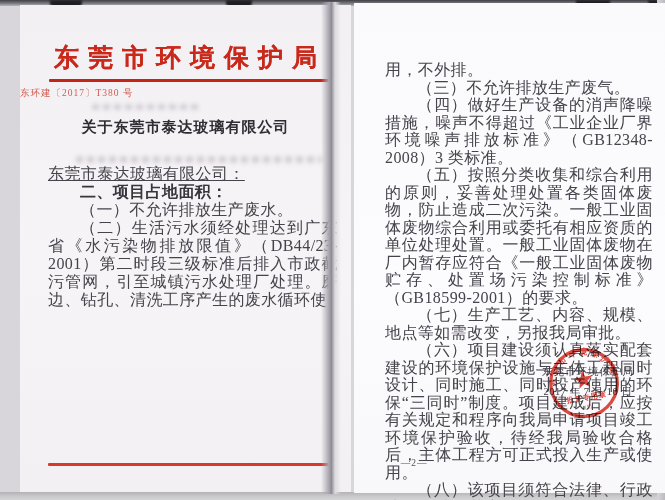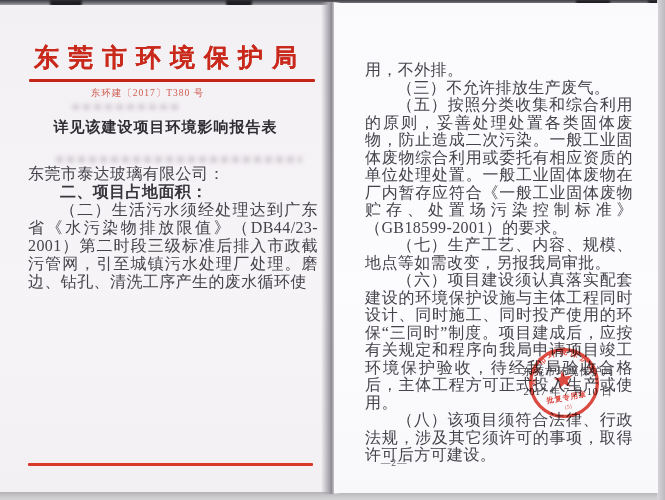--- a/index.html
+++ b/index.html
@@ -16,46 +16,46 @@
   .blob-b{left:226px;width:26px;}
   .blob-c{left:576px;width:34px;height:8px;}
   .blob-d{left:648px;width:17px;height:5px;}
   .edge-bottom{position:absolute;left:0;bottom:0;width:665px;height:8px;
     background:linear-gradient(180deg,#b4b2b6 0%,#cbcacd 60%,#d3d2d5 100%);}
   .edge-right{position:absolute;right:0;top:0;width:8px;height:500px;
     background:linear-gradient(90deg,#d9d7db 0%,#bcbabf 100%);}
   .fold{position:absolute;left:321px;top:2px;width:20px;height:492px;
     background:linear-gradient(90deg,rgba(190,186,194,0) 0%,#aaa6af 40%,#8e8b94 52%,#dcdade 70%,rgba(251,250,252,0) 100%);}
   
-  .page{position:absolute;}
+  .page{position:absolute;margin-left:20px;}
   .page-left{left:0;top:5px;width:331px;height:487px;
     background:linear-gradient(180deg,#f3f0f4 0%,#f7f4f7 55%,#f2f0f3 100%);}
   .page-right{left:334px;top:3px;width:324px;height:490px;
     background:linear-gradient(180deg,#faf9fb 0%,#fcfbfd 60%,#f8f7f9 100%);}
   
   .bureau{position:absolute;left:0;top:36px;width:100%;text-align:center;
     color:#c9291b;font-size:25px;font-weight:bold;letter-spacing:9px;padding-left:9px;box-sizing:border-box;
     text-shadow:0 0 .5px #c9291b;}
   .red-rule{position:absolute;left:29px;top:74px;width:286px;height:3px;background:#c52517;border-radius:1px;}
   .doc-no{position:absolute;left:0;top:82px;width:100%;box-sizing:border-box;padding-right:36px;
-    text-align:center;color:#d05a4e;font-size:9.5px;letter-spacing:1px;filter:blur(.3px);}
+    text-align:left;color:#d05a4e;font-size:9.5px;letter-spacing:1px;filter:blur(.3px);}
   .ghost{position:absolute;border-radius:2px;filter:blur(2px);opacity:.45;
     background:repeating-linear-gradient(90deg,#aaa4ae 0 7px,rgba(255,255,255,0) 7px 11px);}
   .ghost-1{left:72px;top:99px;width:110px;height:6px;}
   .ghost-2{left:56px;top:151px;width:246px;height:7px;}
   .doc-title{position:absolute;left:0;top:111px;width:100%;text-align:center;
     color:#2f2d33;font-weight:bold;font-size:15px;line-height:22px;letter-spacing:1px;}
   
   .body-text{position:absolute;color:#45434b;font-size:16px;text-align:justify;letter-spacing:.4px;}
   .body-left{left:28px;top:160px;width:290px;line-height:18px;}
   .body-right{left:31px;top:58px;width:268px;line-height:17.5px;}
   .para{margin:0;}
   .para.indent{text-indent:2em;}
   .para.plain{text-indent:0;}
-  .para.salutation{text-indent:0;}
+  .para.salutation{text-indent:0;text-decoration:underline;}
   .b{font-weight:bold;color:#38363d;}
   .blur{filter:blur(1.1px);opacity:.8;}
   .footer-rule{position:absolute;left:28px;top:458px;width:285px;height:2.5px;background:#d8382a;border-radius:1px;}
   
   .signature{position:absolute;left:151px;top:362px;width:166px;text-align:center;color:#3c3a40;}
   .sig-agency{font-size:10.5px;letter-spacing:1px;filter:blur(.35px);}
   .sig-date{font-size:10.5px;margin-top:6px;letter-spacing:.5px;}
   .stamp{position:absolute;left:193px;top:343px;width:74px;height:74px;
     transform:rotate(-10deg);opacity:.88;mix-blend-mode:multiply;}
   .page-no{position:absolute;left:30px;top:455px;width:60px;text-align:center;
@@ -74,36 +74,38 @@
   <div class="edge-bottom"></div>
   <div class="edge-right"></div>
 
   <div class="page page-left">
     <div class="bureau">东莞市环境保护局</div>
     <div class="red-rule"></div>
     <div class="doc-no">东环建〔2017〕T380 号</div>
     <div class="ghost ghost-1"></div>
     <div class="ghost ghost-2"></div>
     <div class="doc-title">
-      <div>详见该建设项目环境影响报告表</div>
+      <div>关于东莞市泰达玻璃有限公司</div>
     </div>
     <div class="body-text body-left">
         <p class="para salutation"><span>东莞市泰达玻璃有限公司：</span></p>
         <p class="para indent"><span class="b">二、项目占地面积：</span></p>
+        <p class="para indent"><span>（一）不允许排放生产废水。</span></p>
         <p class="para indent"><span>（二）生活污水须经处理达到广东省《水污染物排放限值》（DB44/23-2001）第二时段三级标准后排入市政截污管网，引至城镇污水处理厂处理。磨边、钻孔、清洗工序产生的废水循环使</span></p>
       </div>
     <div class="footer-rule"></div>
   </div>
 
   <div class="fold"></div>
 
   <div class="page page-right">
     <div class="body-text body-right">
         <p class="para plain"><span>用，不外排。</span></p>
         <p class="para indent"><span>（三）不允许排放生产废气。</span></p>
+        <p class="para indent"><span>（四）做好生产设备的消声降噪措施，噪声不得超过《工业企业厂界环境噪声排放标准》（GB12348-2008）3 类标准。</span></p>
         <p class="para indent"><span>（五）按照分类收集和综合利用的原则，妥善处理处置各类固体废物，防止造成二次污染。一般工业固体废物综合利用或委托有相应资质的单位处理处置。一般工业固体废物在厂内暂存应符合《一般工业固体废物贮存、处置场污染控制标准》（GB18599-2001）的要求。</span></p>
         <p class="para indent"><span>（七）生产工艺、内容、规模、地点等如需改变，另报我局审批。</span></p>
         <p class="para indent"><span>（六）项目建设须认真落实配套建设的环境保护设施与主体工程同时设计、同时施工、同时投产使用的环保“三同时”制度。项目建成后，应按有关规定和程序向我局申请项目竣工环境保护验收，待经我局验收合格后，主体工程方可正式投入生产或使用。</span></p>
         <p class="para indent"><span>（八）该项目须符合法律、行政法规，涉及其它须许可的事项，取得许可后方可建设。</span></p>
       </div>
 
     <div class="signature">
       <div class="sig-agency">东莞市环境保护局</div>
       <div class="sig-date">2017 年 7 月 10 日</div>
     </div>

